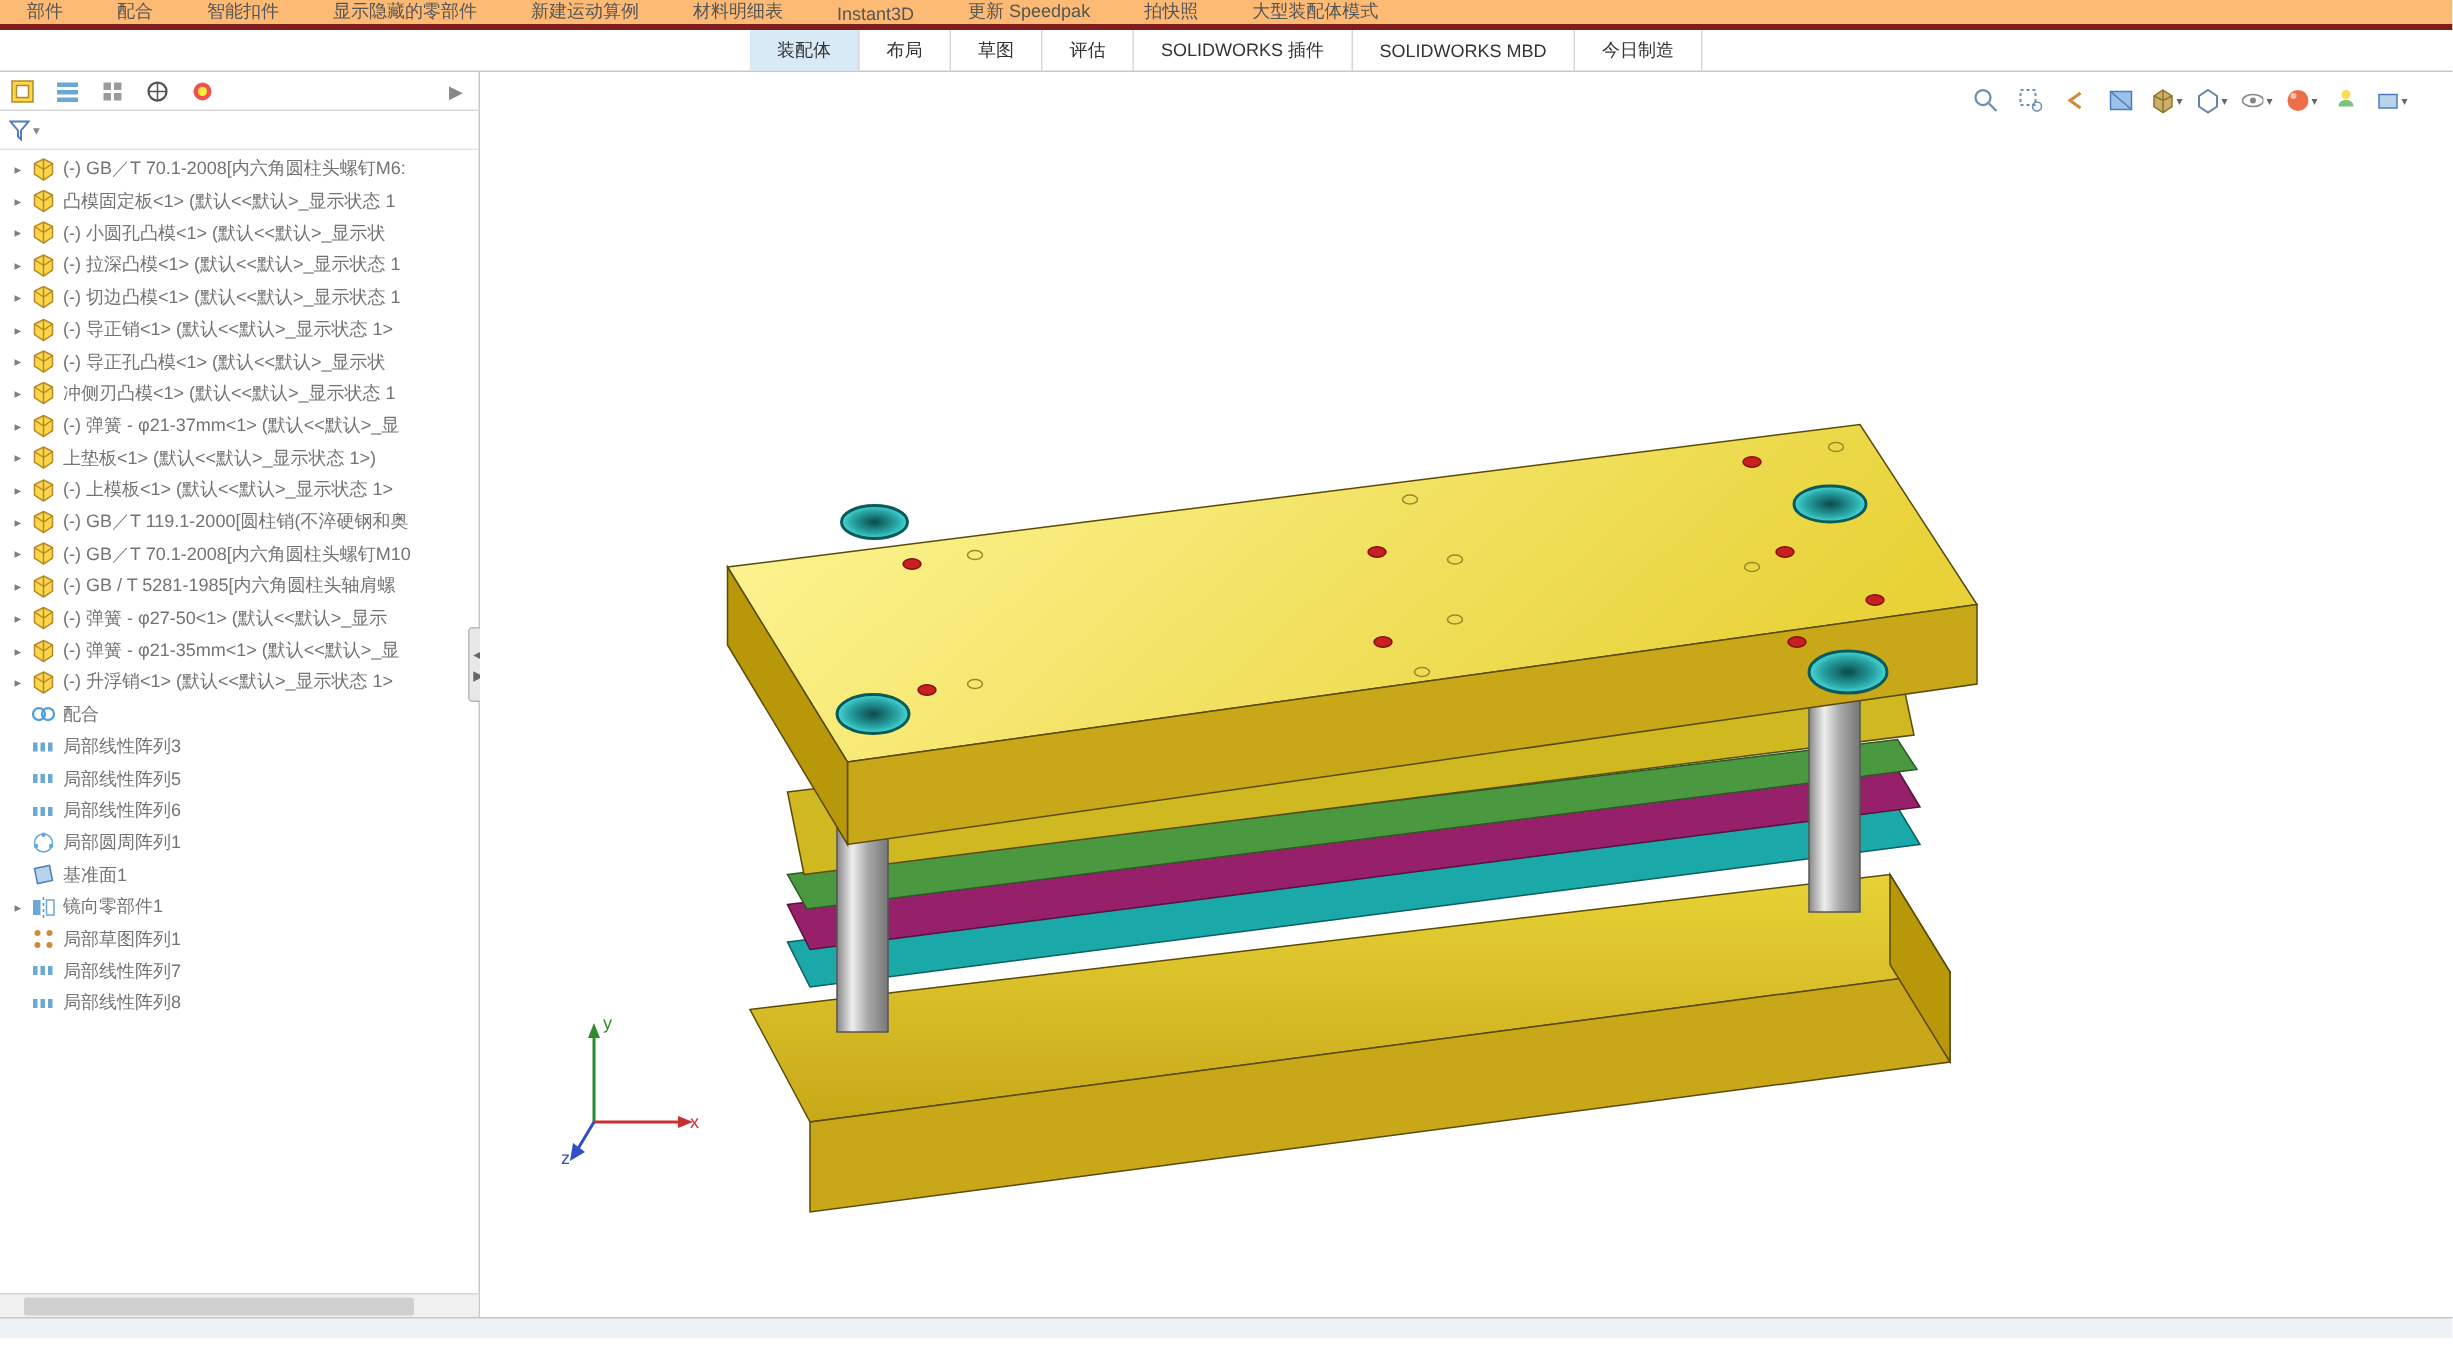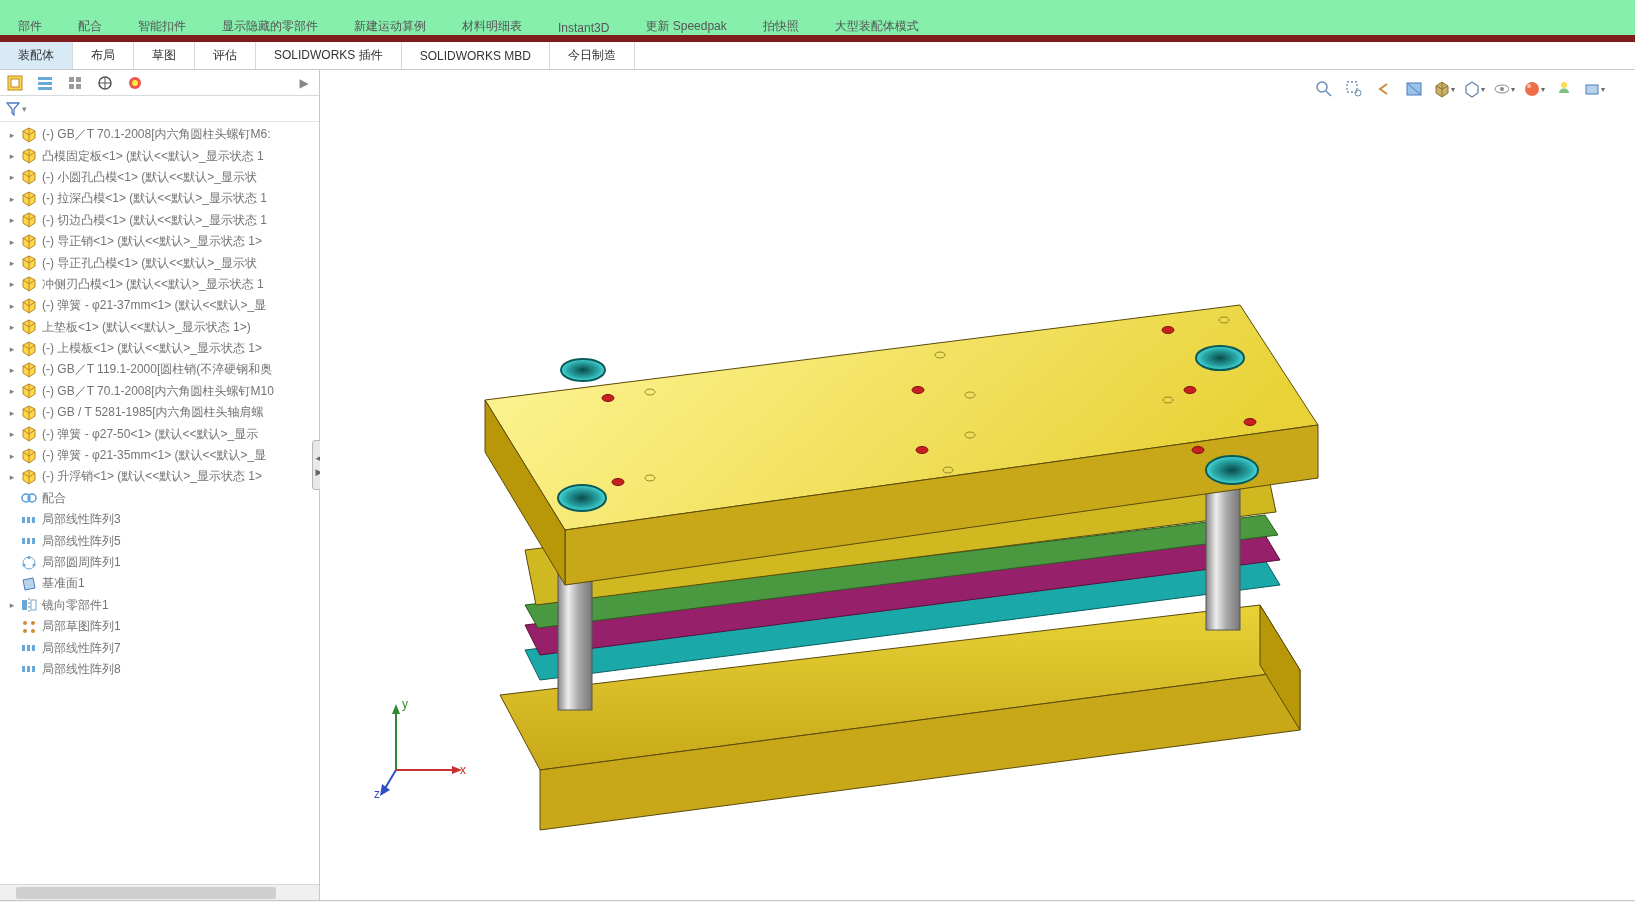--- a/index.html
+++ b/index.html
@@ -1,24 +1,24 @@
 <!DOCTYPE html>
 <html><head>
 <meta charset="utf-8">
 <style>
 * { margin:0; padding:0; box-sizing:border-box; font-family:"Microsoft YaHei",Arial,sans-serif; font-size:12px; }
 body { width:1635px; height:902px; background:#fff; overflow:hidden; position:relative; }
 
 
-.ribbon { height:42px; display:flex; border-bottom:7px solid #7f1d1d; background:#86efac; }
+.ribbon { height:20px; display:flex; border-bottom:4px solid #7f1d1d; background:#fdba74; }
 .ribbon-group { display:flex; flex-direction:column; align-items:center; justify-content:flex-end; padding:0 18px; color:#555; font-size:11px; }
 .ribbon-group span { white-space:nowrap; }
 
 
-.cmd-tabs { height:28px; display:flex; align-items:stretch; background:#fff; border-bottom:1px solid #c8c8c8; }
+.cmd-tabs { height:28px; display:flex; align-items:stretch; background:#fff; border-bottom:1px solid #c8c8c8;justify-content:center; }
 .cmd-tab { padding:0 18px; display:flex; align-items:center; border-right:1px solid #d8d8d8; color:#333; cursor:pointer; }
 .cmd-tab.active { background:#d9eaf7; font-weight:500; }
 
 
 .workspace { display:flex; height:calc(100% - 58px - 14px); }
 .sidebar { width:320px; background:#fff; border-right:1px solid #c8c8c8; display:flex; flex-direction:column; position:relative; }
 .sidebar-tabs { height:26px; display:flex; align-items:center; gap:12px; padding:0 6px; border-bottom:1px solid #d8d8d8; }
 .sidebar-tabs .s-icon { width:18px; height:18px; display:flex; align-items:center; justify-content:center; }
 .sidebar-filter { height:26px; display:flex; align-items:center; padding:0 6px; border-bottom:1px solid #e5e5e5; }
 .tree { flex:1; overflow-y:auto; overflow-x:hidden; padding:2px 0 2px 2px; }
@@ -340,20 +340,31 @@
         <div class="tree-row">
           <div class="tw"></div>
           <div class="ic">
             <svg width="16" height="16">
               <rect x="1" y="5" width="3" height="6" fill="#6aa8d8"></rect>
               <rect x="6" y="5" width="3" height="6" fill="#6aa8d8"></rect>
               <rect x="11" y="5" width="3" height="6" fill="#6aa8d8"></rect>
             </svg>
           </div>
           <div class="lbl">局部线性阵列5</div>
+        </div>
+        <div class="tree-row">
+          <div class="tw"></div>
+          <div class="ic">
+            <svg width="16" height="16">
+              <rect x="1" y="5" width="3" height="6" fill="#6aa8d8"></rect>
+              <rect x="6" y="5" width="3" height="6" fill="#6aa8d8"></rect>
+              <rect x="11" y="5" width="3" height="6" fill="#6aa8d8"></rect>
+            </svg>
+          </div>
+          <div class="lbl">局部线性阵列6</div>
         </div>
         <div class="tree-row">
           <div class="tw"></div>
           <div class="ic">
             <svg width="16" height="16">
               <circle cx="8" cy="8" r="6" fill="none" stroke="#6aa8d8"></circle>
               <circle cx="8" cy="2.5" r="1.5" fill="#6aa8d8"></circle>
               <circle cx="13" cy="10" r="1.5" fill="#6aa8d8"></circle>
               <circle cx="3" cy="10" r="1.5" fill="#6aa8d8"></circle>
             </svg>

